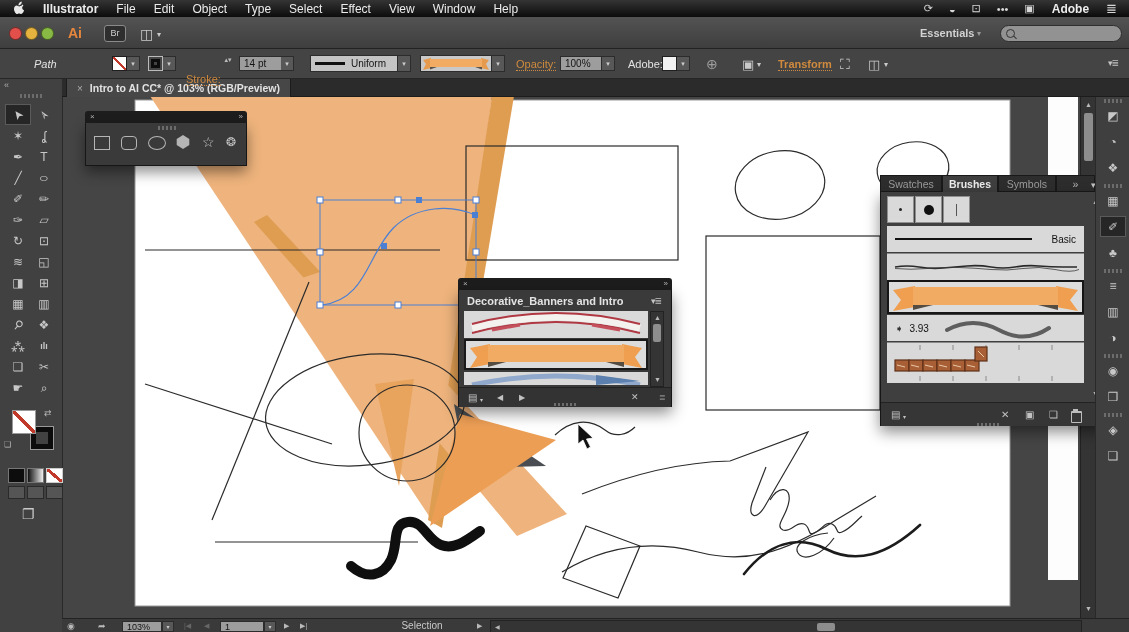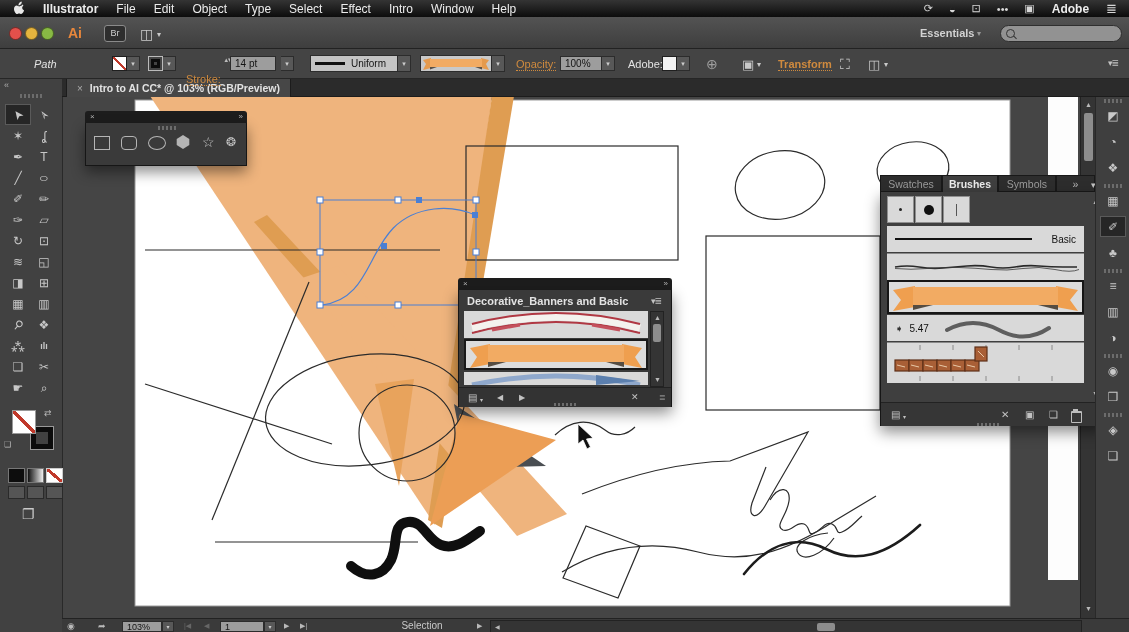--- a/index.html
+++ b/index.html
@@ -92,21 +92,21 @@
           <path fill="#e8e8e8" d="M7.6.4c-.9.1-1.9.7-2.4 1.5-.5.7-.9 1.7-.7 2.6 1 0 2-.6 2.6-1.4C7.6 2.4 8 1.4 7.6.4zM7.9 4.6c-1.3 0-2 .8-2.7.8-.7 0-1.5-.8-2.6-.8C1.3 4.6 0 5.8 0 8c0 2.3 1.7 5 3 5 .7 0 1.1-.5 2.1-.5 1 0 1.3.5 2.1.5 1.3 0 2.8-2.6 2.8-3.7-1.2-.5-1.8-1.4-1.8-2.5 0-1 .6-1.7 1.3-2.1-.5-.7-1.2-1.1-1.6-1.1z"></path>
         </svg>
     </span>
     <span class="mi b">Illustrator</span>
     <span class="mi">File</span>
     <span class="mi">Edit</span>
     <span class="mi">Object</span>
     <span class="mi">Type</span>
     <span class="mi">Select</span>
     <span class="mi">Effect</span>
-    <span class="mi">Intro</span>
+    <span class="mi">View</span>
     <span class="mi">Window</span>
     <span class="mi">Help</span>
     <span style="flex:1"></span>
     <span class="ric">⟳</span>
     <span class="ric">◒</span>
     <span class="ric">⊡</span>
     <span class="ric">•••</span>
     <span class="ric">▣</span>
     <span class="mi b">Adobe</span>
     <span class="ric" style="font-size:13px;margin-right:12px;">≣</span>
@@ -128,21 +128,21 @@
   </div>
 
   <div id="ctrlbar" class="ab">
     <span class="ab cl" style="left:34px;top:10px;font-style:italic;">Path</span>
     <div class="ab sw none-sw" style="left:112px;top:8px;"></div>
     <div class="ab dd" style="left:127px;top:8px;">▾</div>
     <div class="ab sw stroke-sw" style="left:148px;top:8px;"></div>
     <div class="ab dd" style="left:163px;top:8px;">▾</div>
     <span class="ab ol" style="left:186px;top:25px;">Stroke:</span>
     <span class="ab" style="left:224px;top:8px;color:#bbb;font-size:7px;line-height:7px;width:8px;text-align:center;">▴▾</span>
-    <div class="ab fld" style="left:230px;top:8px;width:46px;">14 pt</div>
+    <div class="ab fld" style="left:239px;top:8px;width:46px;">14 pt</div>
     <div class="ab dd" style="left:281px;top:8px;">▾</div>
     <div class="ab fld" style="left:310px;top:7px;width:88px;height:17px;gap:6px;background:#c4c4c4;">
       <span style="display:inline-block;width:30px;height:2.5px;background:#111;"></span>
       <span>Uniform</span>
     </div>
     <div class="ab dd" style="left:398px;top:7px;height:17px;">▾</div>
     <div class="ab" style="left:420px;top:7px;width:72px;height:17px;background:#c9c9c9;border:1px solid #2c2c2c;box-sizing:border-box;">
       <svg width="70" height="15" viewBox="0 0 70 15">
         <polygon points="2,4 10,2 10,12 2,14 5,8" fill="#e59a4d"></polygon>
         <polygon points="68,4 60,2 60,12 68,14 65,8" fill="#e59a4d"></polygon>
@@ -354,21 +354,21 @@
       <span class="ab" style="left:140px;top:12px;color:#c5c5c5;font-size:12px;">❂</span>
     </div>
   </div>
 
   <div class="ab" style="left:458px;top:278px;width:214px;z-index:25;">
     <div class="ptitle">
       <span class="x">×</span>
       <span class="c">»</span>
     </div>
     <div class="pbody" style="height:116px;position:relative;">
-      <span class="ab" style="left:8px;top:5px;color:#e3e3e3;font-weight:bold;font-size:11px;">Decorative_Banners and Basic</span>
+      <span class="ab" style="left:8px;top:5px;color:#e3e3e3;font-weight:bold;font-size:11px;">Decorative_Banners and Intro</span>
       <span class="ab pm" style="left:192px;top:6px;">▾≣</span>
 
       <div class="ab row-light" style="left:5px;top:21px;width:184px;height:27px;">
         <svg width="184" height="27" viewBox="0 0 184 27">
           <path d="M8,22 Q92,0 176,22" stroke="#b03843" stroke-width="2" fill="none"></path>
           <path d="M8,17 Q92,-5 176,17" stroke="#f4f2ee" stroke-width="7" fill="none"></path>
           <path d="M8,13 Q92,-9 176,13" stroke="#b03843" stroke-width="2" fill="none"></path>
           <path d="M28,19 l28,-5" stroke="#c4505c" stroke-width="3"></path>
           <path d="M156,19 l-28,-5" stroke="#c4505c" stroke-width="3"></path>
         </svg>
@@ -443,21 +443,21 @@
         <svg width="193" height="30" viewBox="0 0 193 30">
           <polygon points="4,8 26,4 26,25 4,29 12,18" fill="#ef9f4f"></polygon>
           <polygon points="189,8 167,4 167,25 189,29 181,18" fill="#ef9f4f"></polygon>
           <rect x="24" y="5" width="145" height="18" fill="#f2ab63"></rect>
           <polygon points="24,23 44,23 24,28" fill="#564d42"></polygon>
           <polygon points="169,23 149,23 169,28" fill="#564d42"></polygon>
         </svg>
       </div>
       <div class="ab row-light" style="left:6px;top:123px;width:197px;height:26px;display:flex;align-items:center;padding:0 8px;box-sizing:border-box;gap:6px;">
         <span style="color:#333;font-size:10px;">➧</span>
-        <span style="color:#111;font-size:10px;">5.47</span>
+        <span style="color:#111;font-size:10px;">3.93</span>
         <svg width="110" height="22" viewBox="0 0 110 22" style="margin-left:8px;">
           <path d="M4,13 q26,-14 52,0 t50,-2" stroke="#5e5e5e" stroke-width="4" fill="none" stroke-linecap="round"></path>
         </svg>
       </div>
       <div class="ab row-light sep" style="left:6px;top:150px;width:197px;height:40px;">
         <svg width="197" height="40" viewBox="0 0 197 40">
           <g stroke="#8a8a8a" stroke-width="1">
             <line x1="33" y1="2" x2="33" y2="7"></line>
               <line x1="66" y1="2" x2="66" y2="7"></line>
               <line x1="99" y1="2" x2="99" y2="7"></line>

